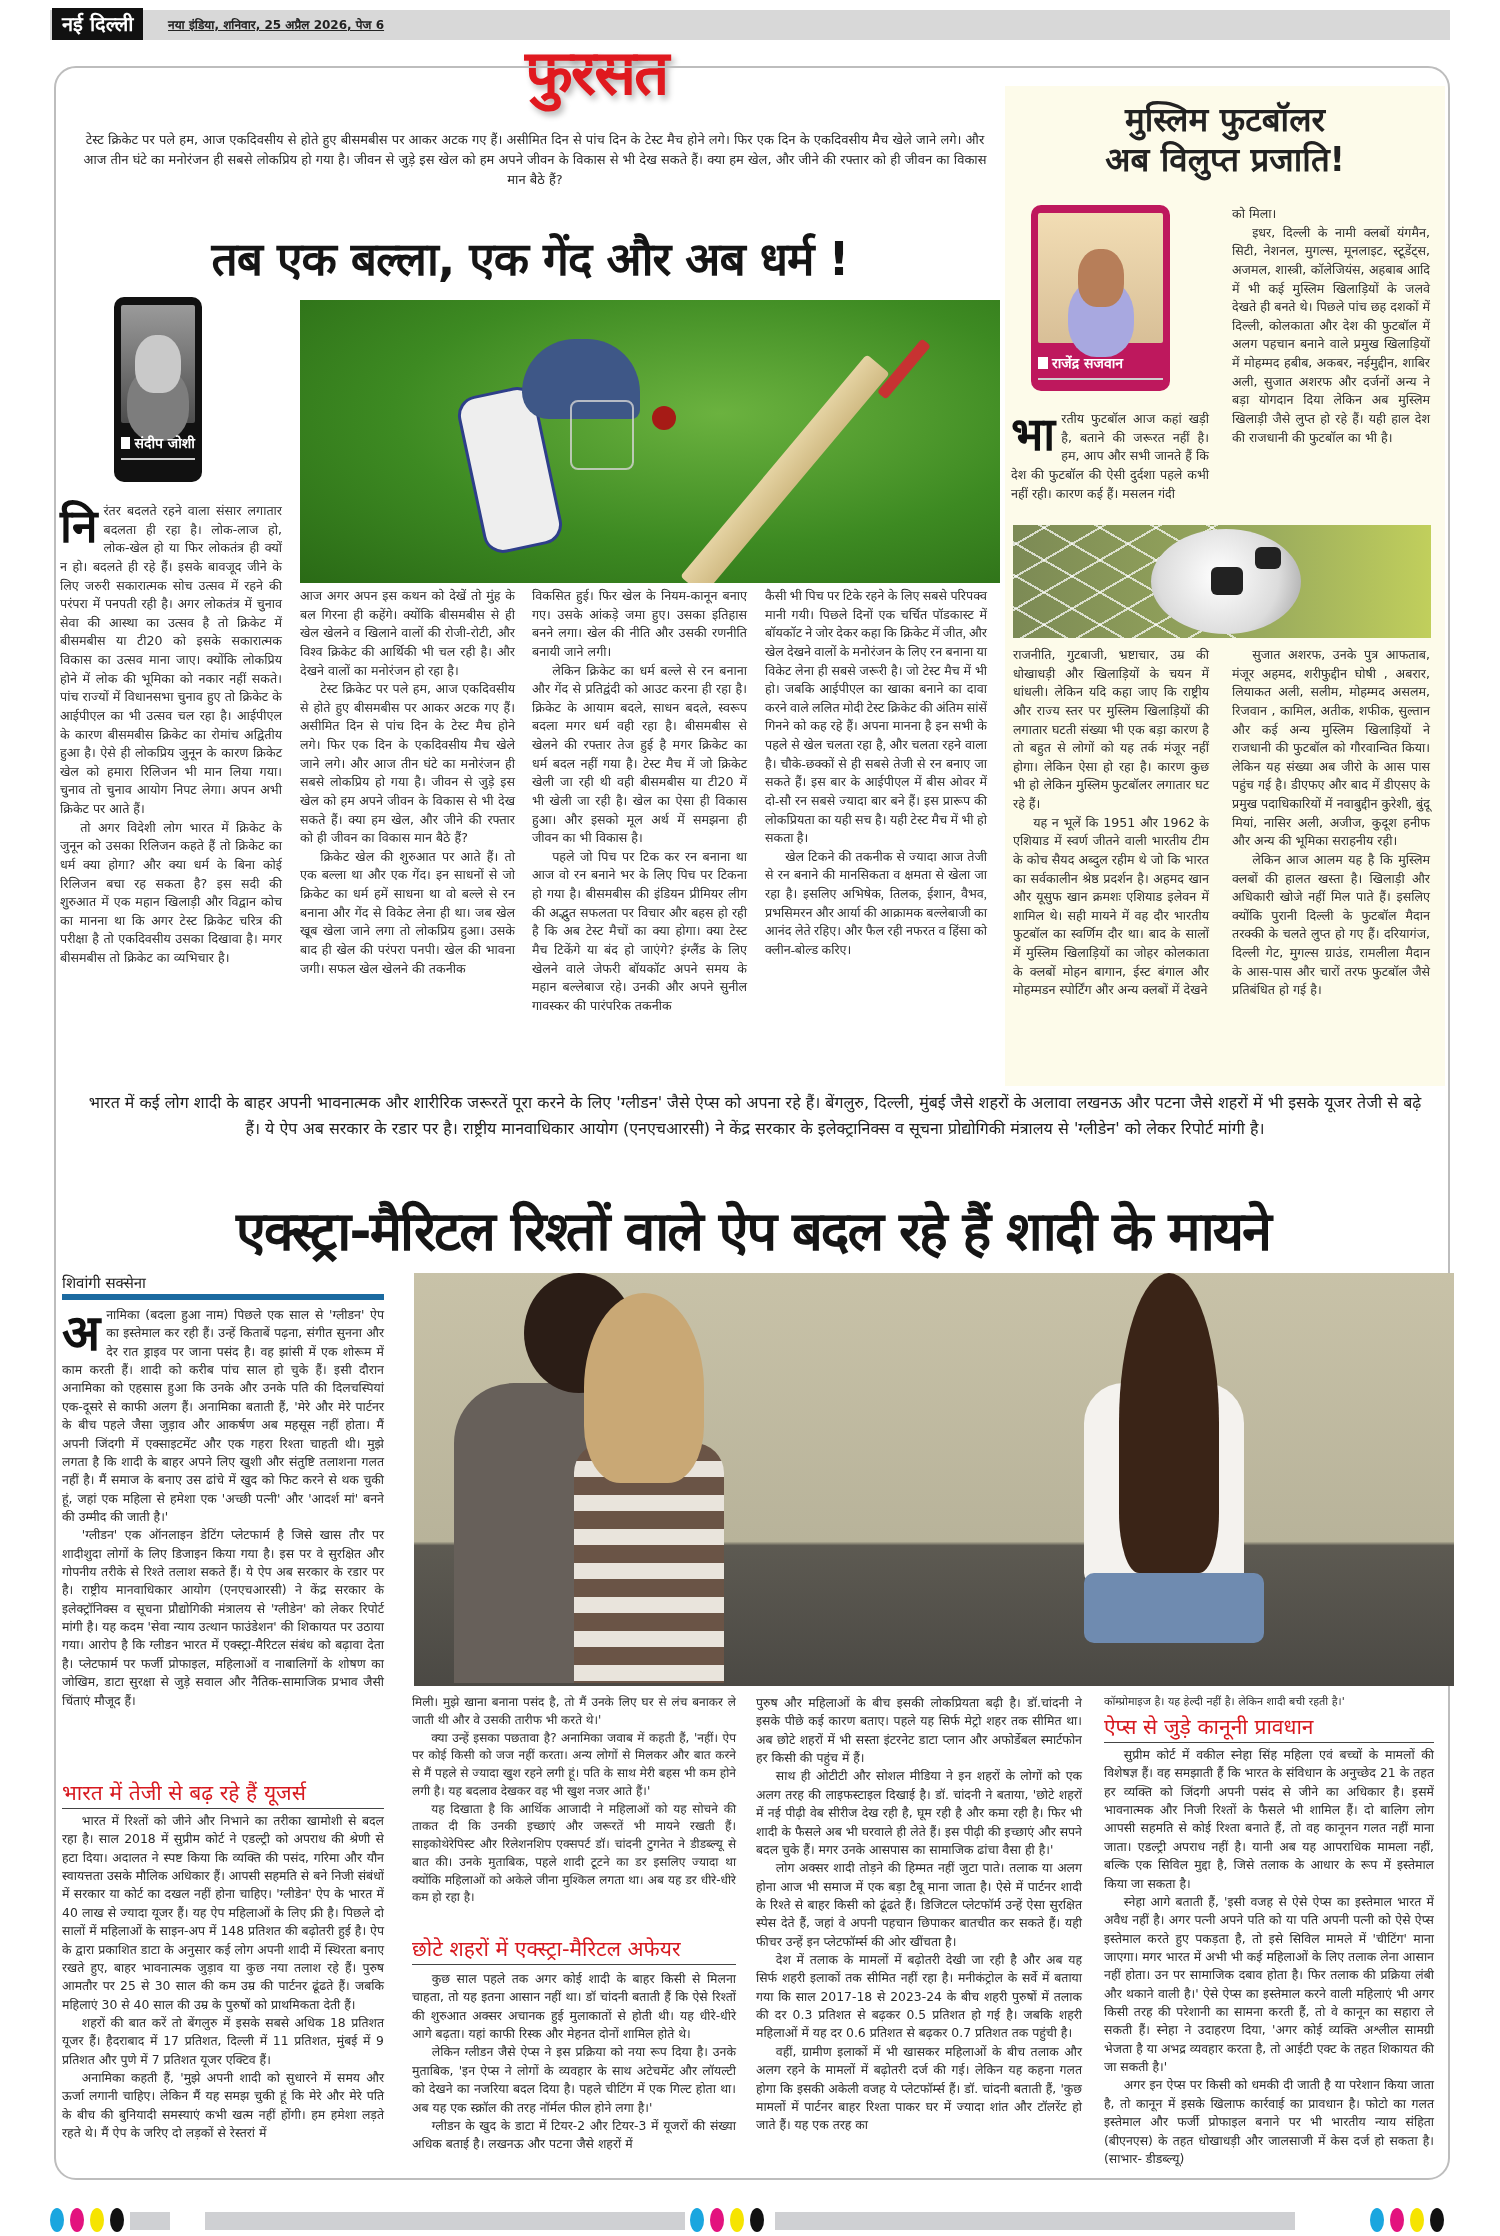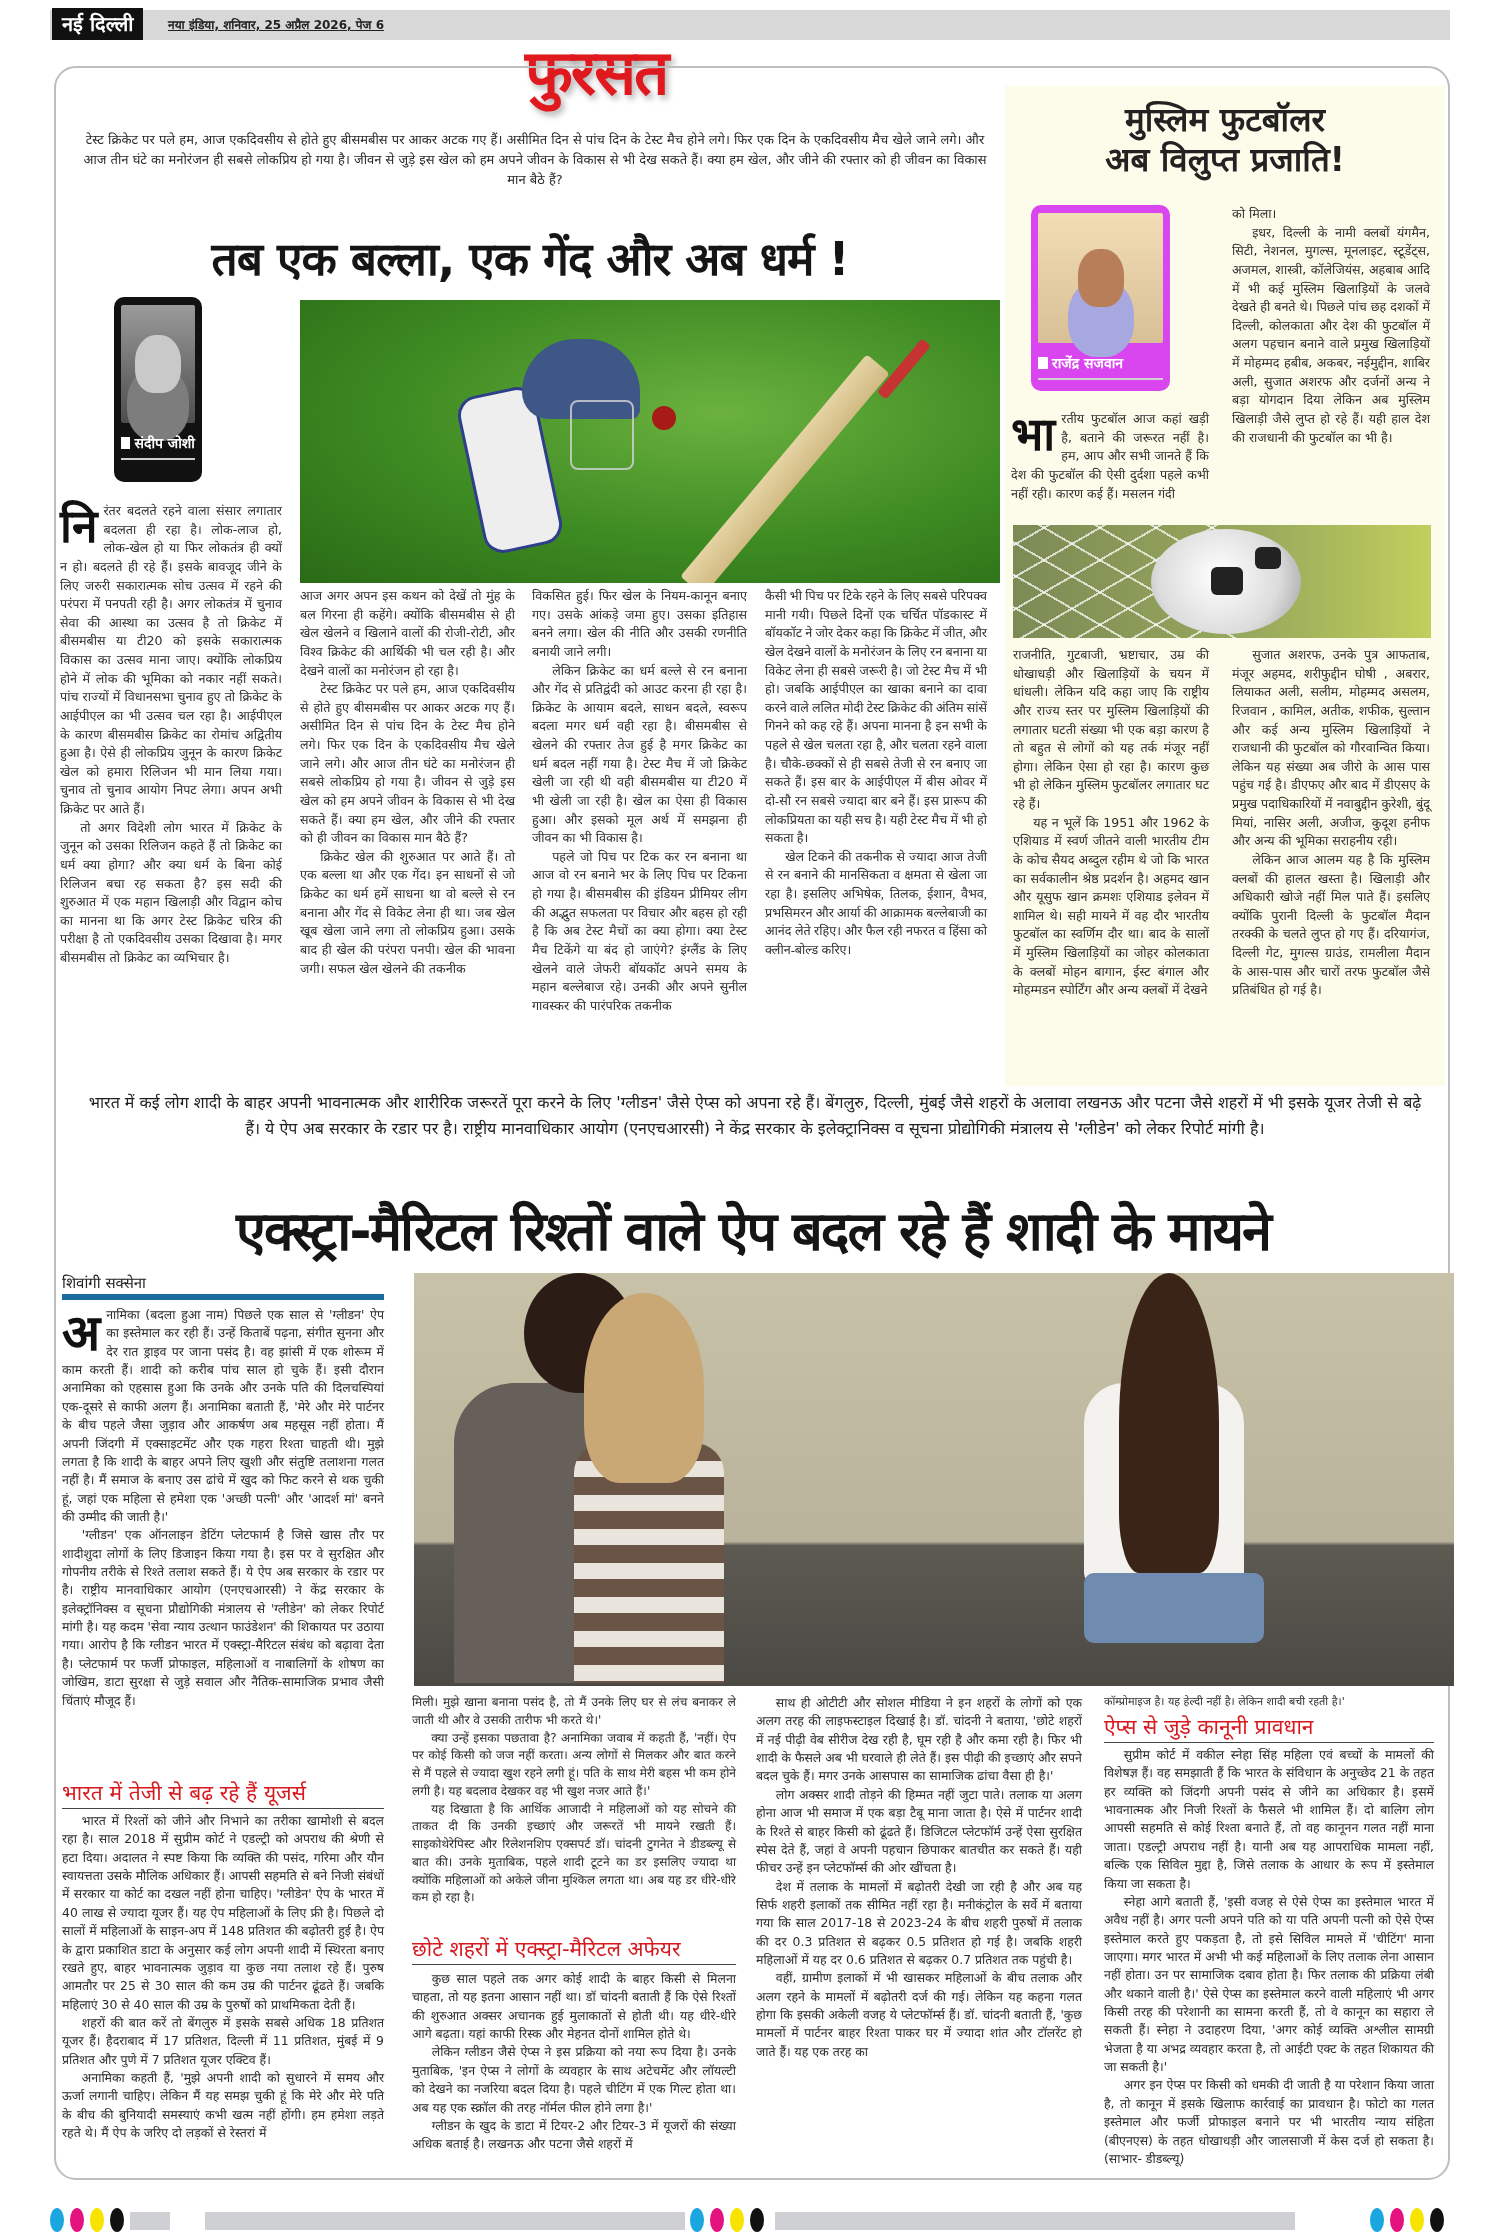--- a/index.html
+++ b/index.html
@@ -46,21 +46,21 @@
 
   .col { position: absolute; font: 12.6px/1.48 "DejaVu Sans", sans-serif; color: #2d2d2d; text-align: justify; }
   .col p { text-indent: 1.6em; }
   .col p.first { text-indent: 0; }
   .dropcap { float: left; font: bold 46px/0.9 "DejaVu Serif", serif; margin: 4px 6px 0 0; color: #111; }
 
   
   .fb-panel { position: absolute; left: 1005px; top: 86px; width: 440px; height: 1000px; background: #fdfbea; }
   .fb-title { position: absolute; left: 1010px; top: 100px; width: 430px; text-align: center;
     font: bold 33px/1.2 "DejaVu Sans", sans-serif; color: #222; }
-  .fb-author { position: absolute; left: 1031px; top: 205px; width: 139px; height: 186px; background: #d946ef; border-radius: 10px; padding: 8px 7px; }
+  .fb-author { position: absolute; left: 1031px; top: 205px; width: 139px; height: 186px; background: #be185d; border-radius: 10px; padding: 8px 7px; }
   .fb-author .author-photo { height: 130px; background: linear-gradient(180deg,#f2ddb4,#d8bf97); }
   .fb-author .face { background: #b77e59; box-shadow: 0 40px 0 10px #a8a8e0; }
   .fb-img { position: absolute; left: 1013px; top: 525px; width: 418px; height: 113px;
     background: linear-gradient(90deg,#7c8a55 0%, #9aab5d 60%, #c1cf5c 100%); overflow: hidden; }
   .fb-img .net { position: absolute; inset: 0; background-image:
      repeating-linear-gradient(30deg, transparent 0 26px, rgba(255,255,255,0.7) 26px 28px),
      repeating-linear-gradient(-30deg, transparent 0 26px, rgba(255,255,255,0.7) 26px 28px);
      width: 55%; }
   .fb-img .ball { position: absolute; left: 138px; top: 4px; width: 150px; height: 105px; border-radius: 50%;
     background: radial-gradient(circle at 45% 45%, #ffffff 0%, #dcdcdc 60%, #9a9a9a 100%); }
@@ -221,20 +221,21 @@
   <p>यह दिखाता है कि आर्थिक आजादी ने महिलाओं को यह सोचने की ताकत दी कि उनकी इच्छाएं और जरूरतें भी मायने रखती हैं। साइकोथेरेपिस्ट और रिलेशनशिप एक्सपर्ट डॉ। चांदनी टुगनेत ने डीडब्ल्यू से बात की। उनके मुताबिक, पहले शादी टूटने का डर इसलिए ज्यादा था क्योंकि महिलाओं को अकेले जीना मुश्किल लगता था। अब यह डर धीरे-धीरे कम हो रहा है।</p>
 </div>
 <div class="subhead" style="left:412px; top:1934px; width:324px;">छोटे शहरों में एक्स्ट्रा-मैरिटल अफेयर</div>
 <div class="col" style="left:412px; top:1970px; width:324px; font-size:12.4px;">
   <p>कुछ साल पहले तक अगर कोई शादी के बाहर किसी से मिलना चाहता, तो यह इतना आसान नहीं था। डॉ चांदनी बताती हैं कि ऐसे रिश्तों की शुरुआत अक्सर अचानक हुई मुलाकातों से होती थी। यह धीरे-धीरे आगे बढ़ता। यहां काफी रिस्क और मेहनत दोनों शामिल होते थे।</p>
   <p>लेकिन ग्लीडन जैसे ऐप्स ने इस प्रक्रिया को नया रूप दिया है। उनके मुताबिक, 'इन ऐप्स ने लोगों के व्यवहार के साथ अटेचमेंट और लॉयल्टी को देखने का नजरिया बदल दिया है। पहले चीटिंग में एक गिल्ट होता था। अब यह एक स्क्रॉल की तरह नॉर्मल फील होने लगा है।'</p>
   <p>ग्लीडन के खुद के डाटा में टियर-2 और टियर-3 में यूजरों की संख्या अधिक बताई है। लखनऊ और पटना जैसे शहरों में</p>
 </div>
 
 <div class="col" style="left:756px; top:1694px; width:326px; font-size:12.4px;">
+  <p class="first">पुरुष और महिलाओं के बीच इसकी लोकप्रियता बढ़ी है। डॉ.चांदनी ने इसके पीछे कई कारण बताए। पहले यह सिर्फ मेट्रो शहर तक सीमित था। अब छोटे शहरों में भी सस्ता इंटरनेट डाटा प्लान और अफोर्डेबल स्मार्टफोन हर किसी की पहुंच में हैं।</p>
   <p>साथ ही ओटीटी और सोशल मीडिया ने इन शहरों के लोगों को एक अलग तरह की लाइफस्टाइल दिखाई है। डॉ. चांदनी ने बताया, 'छोटे शहरों में नई पीढ़ी वेब सीरीज देख रही है, घूम रही है और कमा रही है। फिर भी शादी के फैसले अब भी घरवाले ही लेते हैं। इस पीढ़ी की इच्छाएं और सपने बदल चुके हैं। मगर उनके आसपास का सामाजिक ढांचा वैसा ही है।'</p>
   <p>लोग अक्सर शादी तोड़ने की हिम्मत नहीं जुटा पाते। तलाक या अलग होना आज भी समाज में एक बड़ा टैबू माना जाता है। ऐसे में पार्टनर शादी के रिश्ते से बाहर किसी को ढूंढते हैं। डिजिटल प्लेटफॉर्म उन्हें ऐसा सुरक्षित स्पेस देते हैं, जहां वे अपनी पहचान छिपाकर बातचीत कर सकते हैं। यही फीचर उन्हें इन प्लेटफॉर्म्स की ओर खींचता है।</p>
   <p>देश में तलाक के मामलों में बढ़ोतरी देखी जा रही है और अब यह सिर्फ शहरी इलाकों तक सीमित नहीं रहा है। मनीकंट्रोल के सर्वे में बताया गया कि साल 2017-18 से 2023-24 के बीच शहरी पुरुषों में तलाक की दर 0.3 प्रतिशत से बढ़कर 0.5 प्रतिशत हो गई है। जबकि शहरी महिलाओं में यह दर 0.6 प्रतिशत से बढ़कर 0.7 प्रतिशत तक पहुंची है।</p>
   <p>वहीं, ग्रामीण इलाकों में भी खासकर महिलाओं के बीच तलाक और अलग रहने के मामलों में बढ़ोतरी दर्ज की गई। लेकिन यह कहना गलत होगा कि इसकी अकेली वजह ये प्लेटफॉर्म्स हैं। डॉ. चांदनी बताती हैं, 'कुछ मामलों में पार्टनर बाहर रिश्ता पाकर घर में ज्यादा शांत और टॉलरेंट हो जाते हैं। यह एक तरह का</p>
 </div>
 
 <div class="col" style="left:1104px; top:1694px; width:330px; font-size:11px;">
   <p class="first">कॉम्प्रोमाइज है। यह हेल्दी नहीं है। लेकिन शादी बची रहती है।'</p>
 </div>
 <div class="subhead" style="left:1104px; top:1712px; width:330px;">ऐप्स से जुड़े कानूनी प्रावधान</div>

